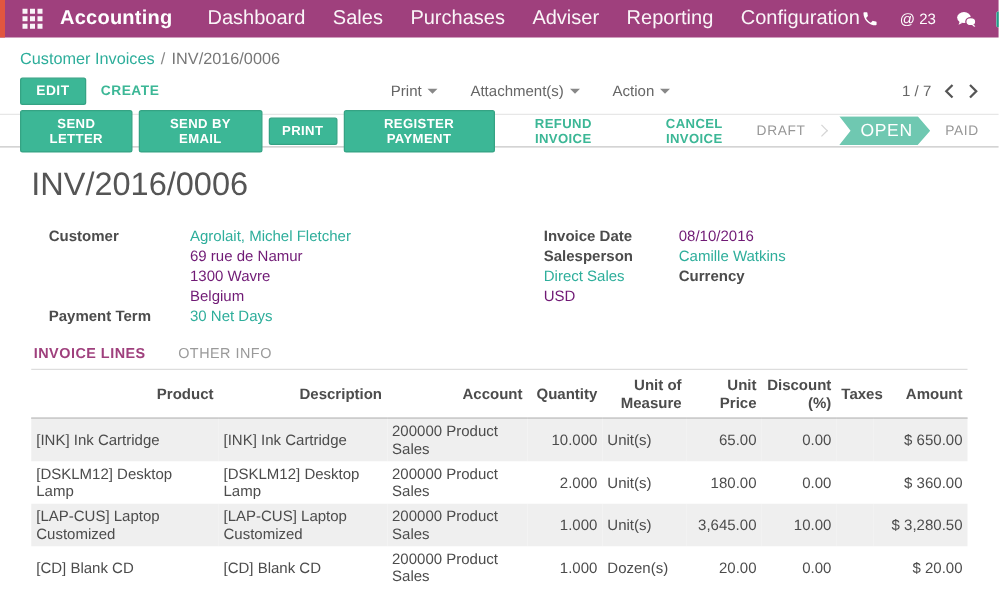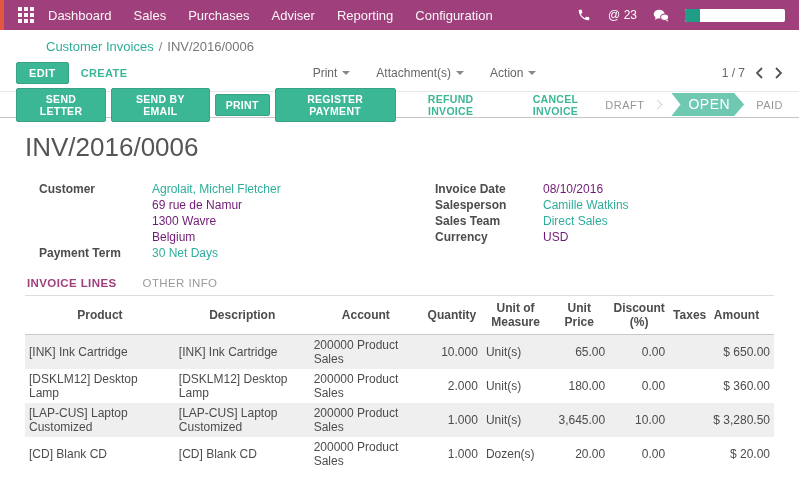--- a/index.html
+++ b/index.html
@@ -7,29 +7,29 @@
     font-family: "Liberation Sans", "DejaVu Sans", sans-serif; color: #4c4c4c; }
 
   
   .navbar { height: 30px; background: #9F407D; display: flex; align-items: center;
     padding-left: 10px; position: relative; }
   .edge-strip { position: absolute; left: 0; top: 0; width: 4px; height: 30px; background: #e2563f; }
   .apps-icon { display: grid; grid-template-columns: repeat(3, 4px); grid-gap: 2px; margin: 0 14px 0 8px; cursor: pointer; }
   .apps-icon i { width: 4px; height: 4px; background: #fff; opacity: .95; }
   .brand { color: #fff; font-size: 16px; font-weight: bold; letter-spacing: .2px; margin-right: 28px; cursor: pointer; }
   .menus { display: flex; align-items: center; gap: 22px; flex: 1; }
-  .menus a { color: rgba(255,255,255,.95); font-size: 13px; text-decoration: none; cursor: pointer; }
+  .menus a { color: rgba(255,255,255,.95); font-size: 16px; text-decoration: none; cursor: pointer; }
   .nav-right { display: flex; align-items: center; gap: 16px; padding-right: 14px; }
   .nav-icon { width: 16px; height: 16px; display: inline-flex; align-items: center; justify-content: center; cursor: pointer; }
   .at-count { color: #fff; font-size: 12px; cursor: pointer; white-space: nowrap; }
   .planner { width: 100px; height: 13px; background: #fff; border-radius: 2px; overflow: hidden; cursor: pointer; }
   .planner .fill { height: 100%; background: #1e9d87; }
 
   
-  .breadcrumb-row { padding: 9px 16px 2px; font-size: 13px; margin-left: 30px; }
+  .breadcrumb-row { padding: 9px 16px 2px; font-size: 13px; }
   .breadcrumb-row a { color: #2eae9b; text-decoration: none; cursor: pointer; }
   .breadcrumb-row .sep { color: #888; margin: 0 5px; }
   .breadcrumb-row .current { color: #777; }
 
   
   .control-row { display: flex; align-items: center; padding: 6px 16px 7px; }
   .btn-edit { background: #3cb796; color: #fff; border: 1px solid #35a384; border-radius: 2px;
     font-size: 11px; font-weight: bold; letter-spacing: .4px; padding: 4px 12px; cursor: pointer; }
   .btn-create { background: none; border: none; color: #3cb796; font-size: 11px; font-weight: bold;
     letter-spacing: .4px; margin-left: 12px; cursor: pointer; }
@@ -66,21 +66,21 @@
   .fval { color: #701a75; }
   .link { color: #2eae9b; text-decoration: none; cursor: pointer; }
 
   
   .tabs { display: flex; gap: 26px; margin-top: 16px; border-bottom: 1px solid #ddd; padding: 0 2px 6px; }
   .tab { font-size: 11.5px; letter-spacing: .4px; color: #9a9a9a; cursor: pointer; }
   .tab.active { color: #9F407D; font-weight: bold; }
 
   
   table.lines { width: 100%; border-collapse: collapse; font-size: 12px; table-layout: fixed; }
-  table.lines th { font-weight: bold; color: #4c4c4c; text-align: center; padding: 5px 4px;
+  table.lines th { font-weight: bold; color: #4c4c4c; text-align: right; padding: 5px 4px;
     border-bottom: 1px solid #c9c9c9; }
   table.lines td { padding: 3px 4px; color: #4c4c4c; height: 19px; cursor: pointer; }
   table.lines tr.stripe td { background: #efefef; }
   .num { text-align: right; }
   .c-prod { width: 20%; } .c-desc { width: 18%; } .c-acct { width: 15%; }
   .c-qty { width: 8%; } .c-uom { width: 9%; } .c-price { width: 8%; }
   .c-disc { width: 8%; } .c-tax { width: 4%; } .c-amt { width: 10%; }
 </style>
 </head>
 <body>
@@ -91,20 +91,21 @@
     <i></i>
       <i></i>
       <i></i>
       <i></i>
       <i></i>
       <i></i>
       <i></i>
       <i></i>
       <i></i>
   </div>
+  <div class="brand">Accounting</div>
   <nav class="menus">
     <a>Dashboard</a>
     <a>Sales</a>
     <a>Purchases</a>
     <a>Adviser</a>
     <a>Reporting</a>
     <a>Configuration</a>
   </nav>
   <div class="nav-right">
     <span class="nav-icon">
@@ -198,21 +199,20 @@
       <span></span>
         <span class="fval">Belgium</span>
       <span class="flabel">Payment Term</span>
       <a class="link">30 Net Days</a>
     </div>
     <div class="fcol fcol-right">
       <span class="flabel">Invoice Date</span>
       <span class="fval">08/10/2016</span>
       <span class="flabel">Salesperson</span>
       <a class="link">Camille Watkins</a>
-      <span class="flabel">Sales Team</span>
       <a class="link">Direct Sales</a>
       <span class="flabel">Currency</span>
       <span class="fval">USD</span>
     </div>
   </div>
 
   <div class="tabs">
     <span class="tab active">INVOICE LINES</span>
     <span class="tab">OTHER INFO</span>
   </div>

